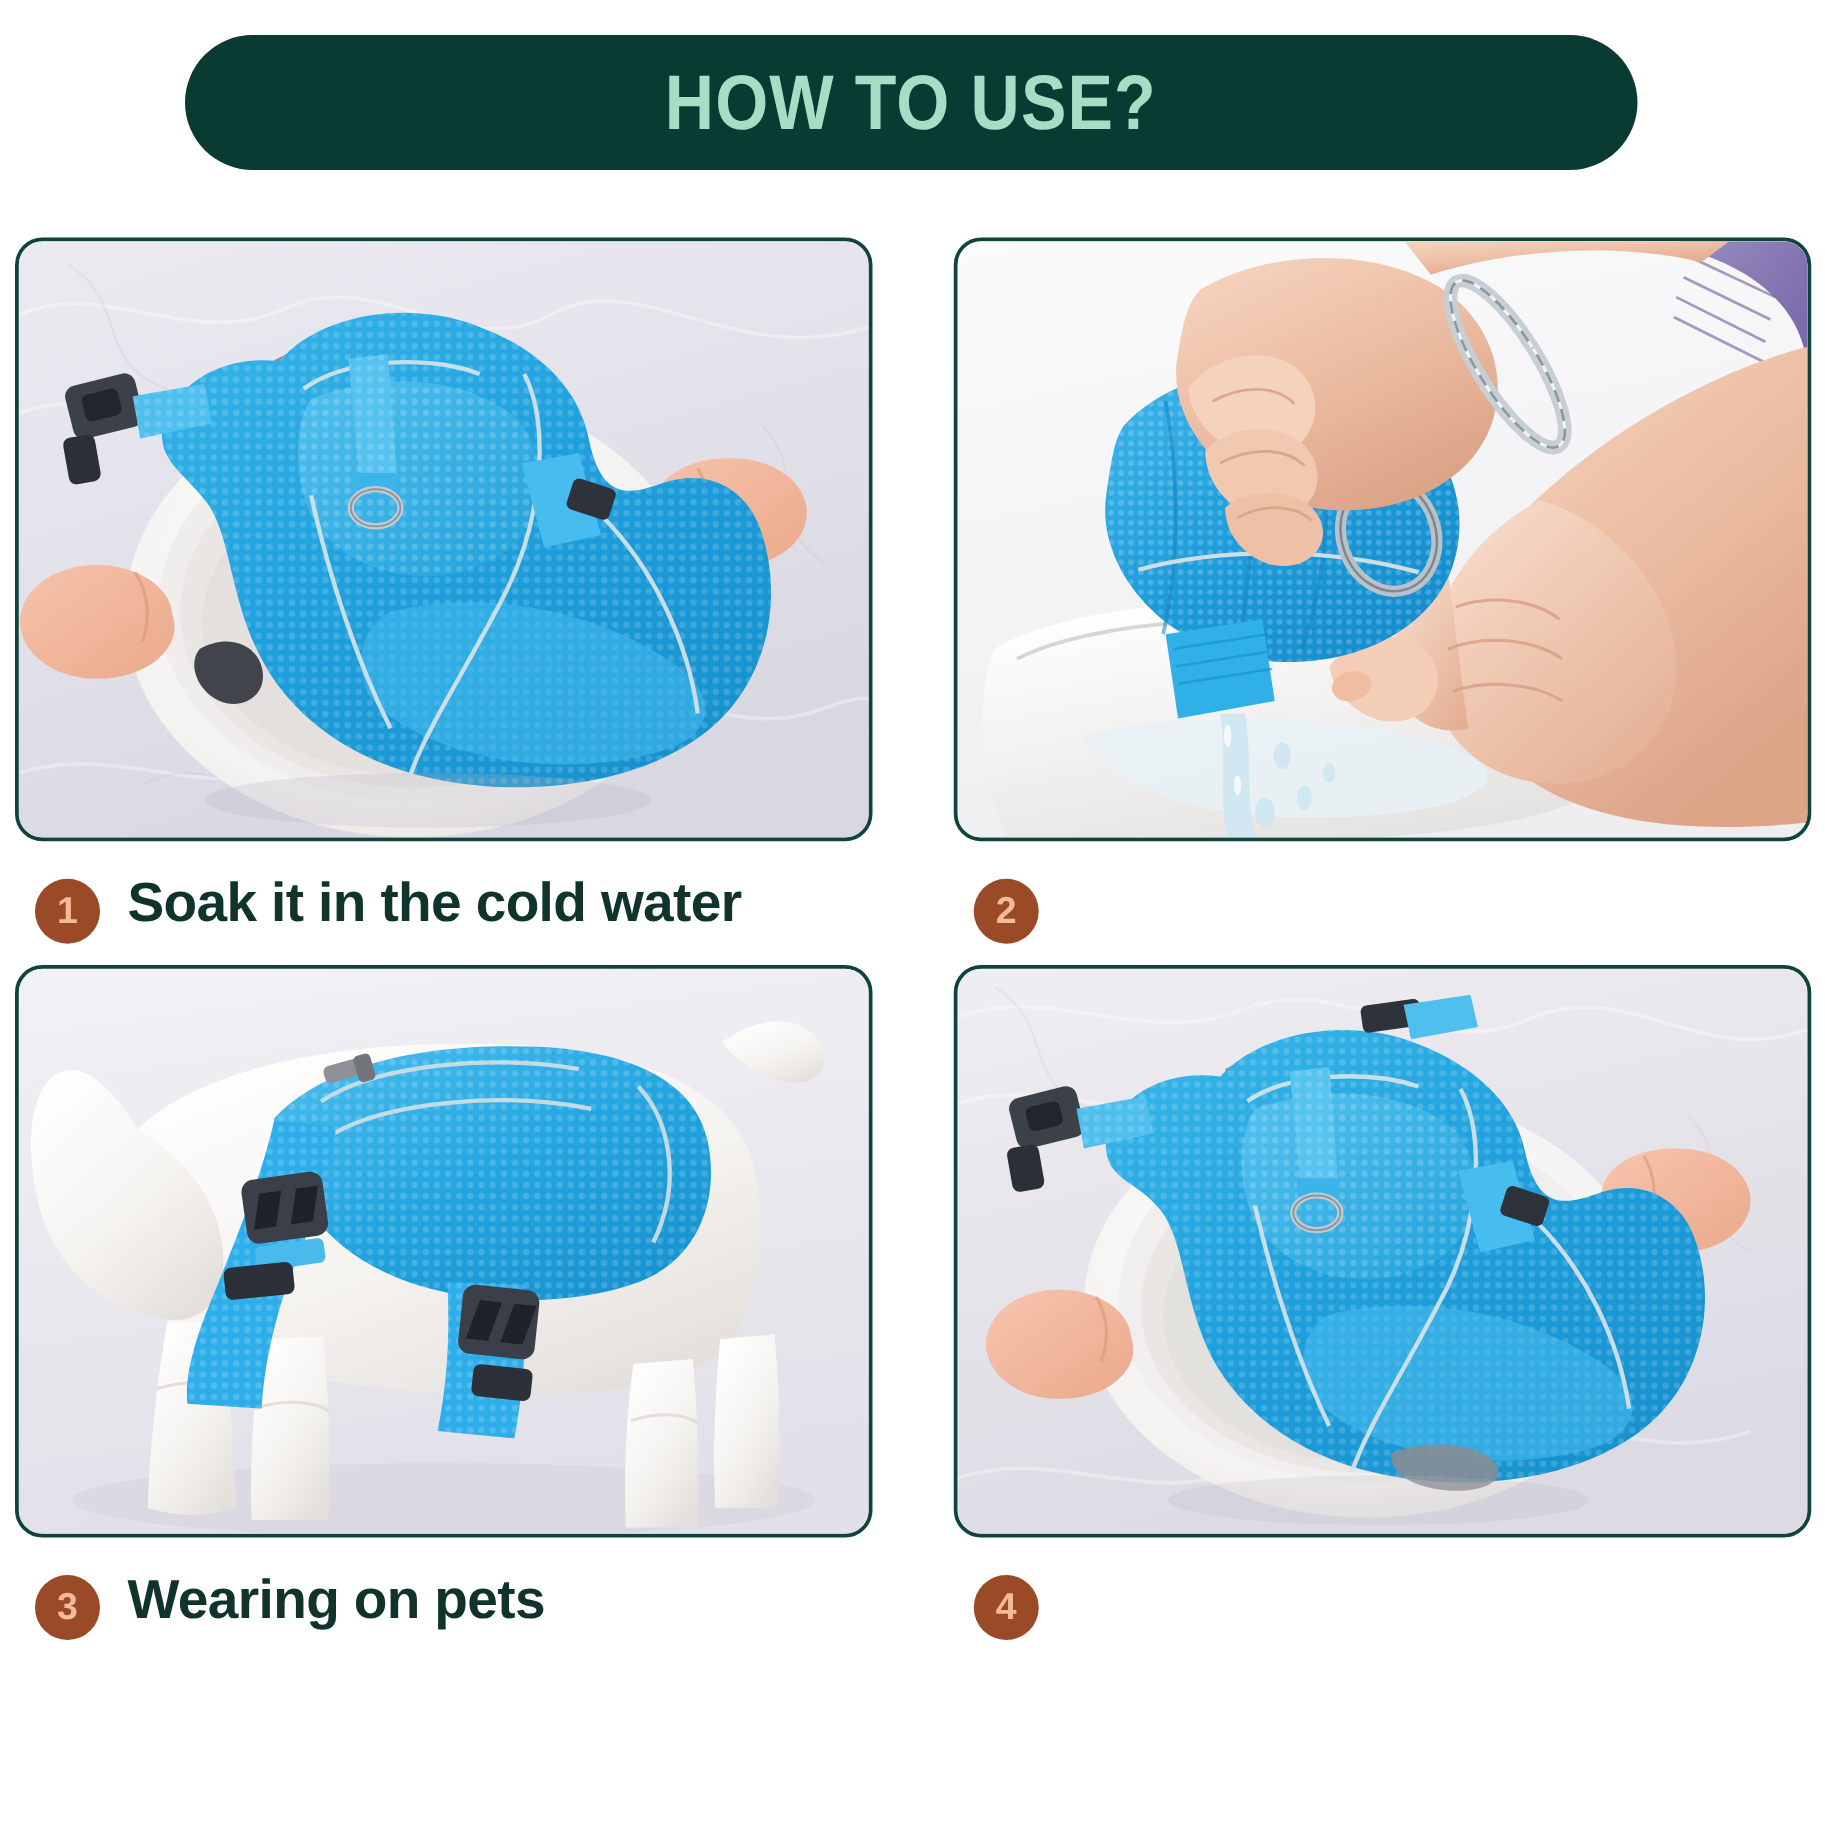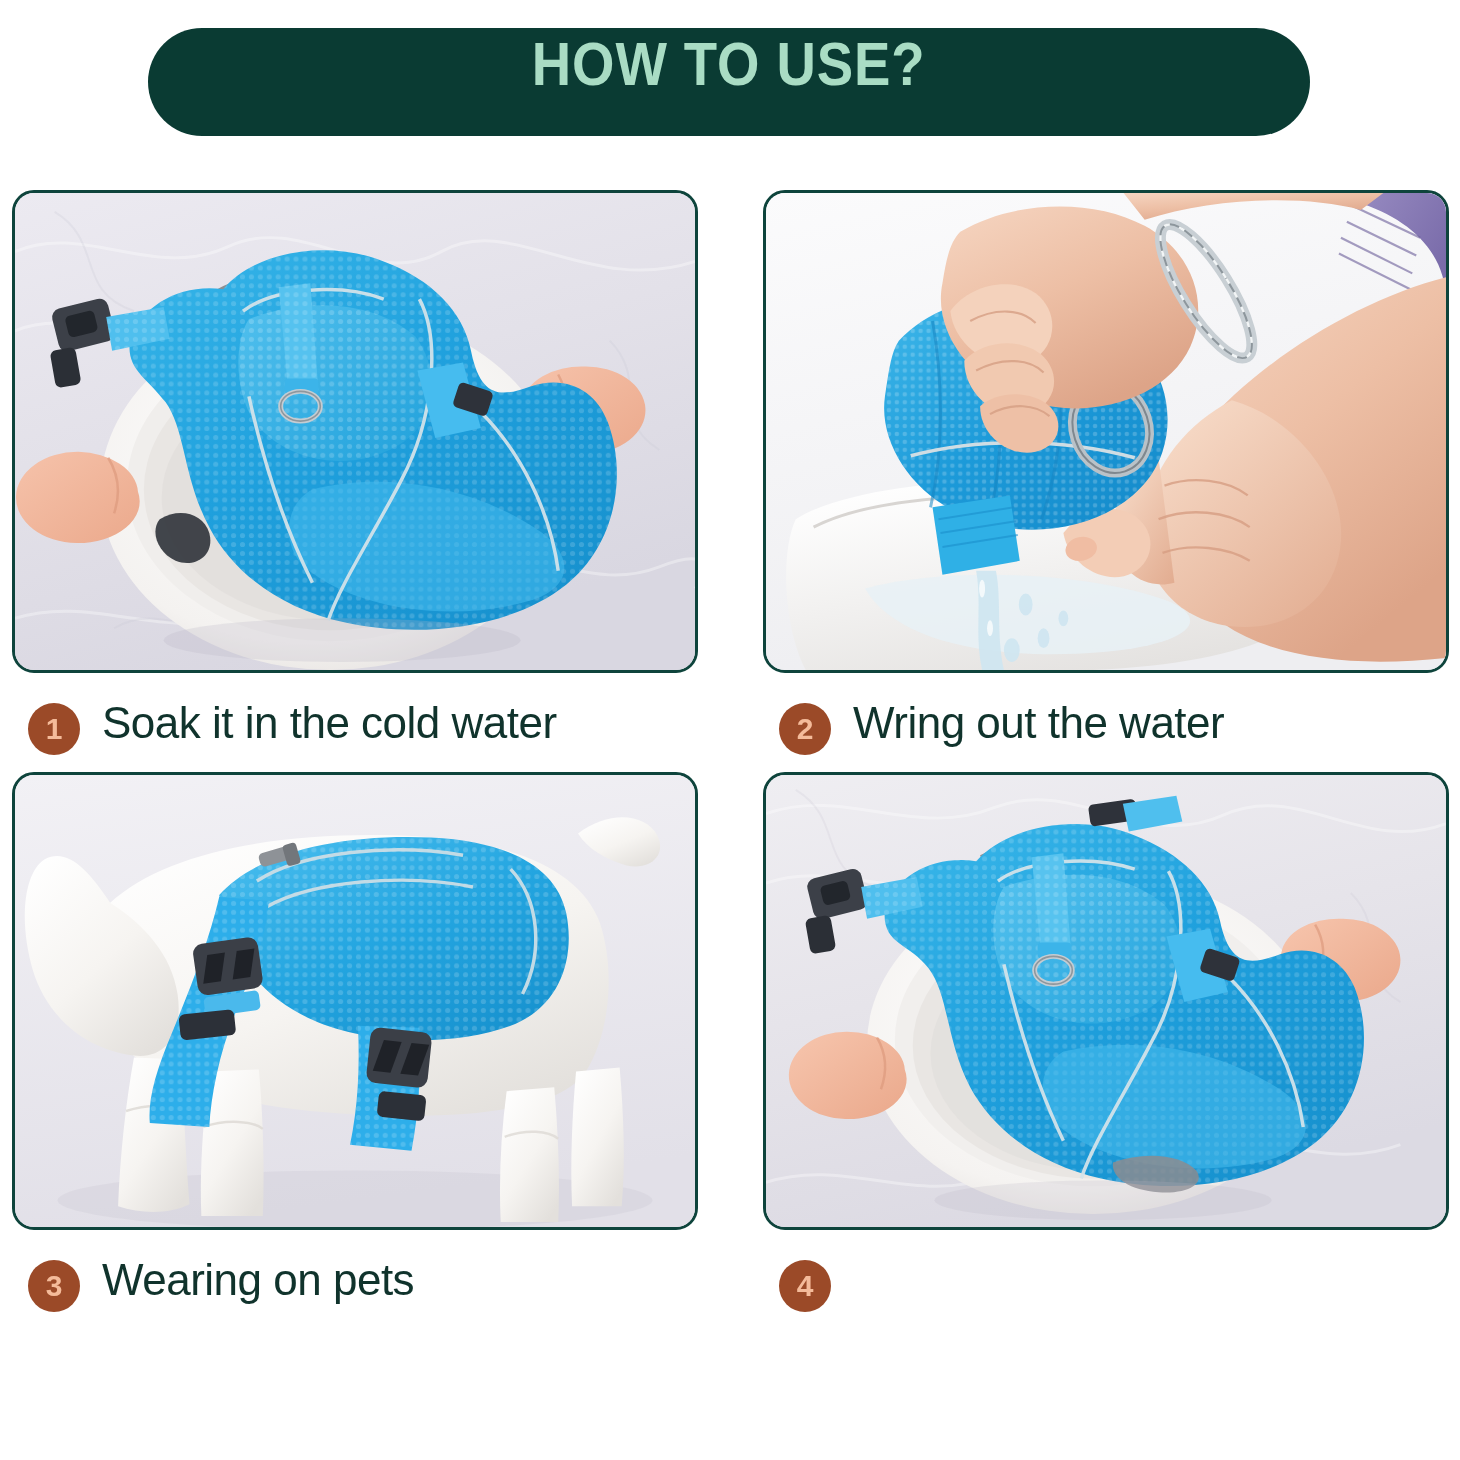--- a/index.html
+++ b/index.html
@@ -18,20 +18,21 @@
   
   .header-banner {
     position: absolute;
     left: 148px;
     top: 28px;
     width: 1162px;
     height: 108px;
     background: #0a3b33;
     border-radius: 54px;
     display: flex;
+    align-items: center;
     justify-content: center;
   }
   .header-title {
     color: #a9dcc4;
     font-size: 62px;
     font-weight: bold;
     letter-spacing: 1px;
     font-family: "Liberation Sans", sans-serif;
     transform: scaleX(0.88);
   }
@@ -85,21 +86,21 @@
     font-size: 30px;
     font-weight: bold;
     display: flex;
     align-items: center;
     justify-content: center;
     margin-top: 6px;
   }
   .caption-text {
     color: #10332c;
     font-size: 44px;
-    font-weight: normal;
+    font-weight: bold;
     line-height: 1.18;
     max-width: 600px;
     letter-spacing: -0.5px;
   }
 
   
   .scene { position: absolute; inset: 0; }
   .scene svg { display: block; width: 100%; height: 100%; }
 </style>
 </head>
@@ -351,21 +352,20 @@
             </g>
             <g fill="#ffffff" opacity="0.75">
               <ellipse cx="218" cy="400" rx="3" ry="9"></ellipse>
               <ellipse cx="226" cy="440" rx="3" ry="8"></ellipse>
             </g>
           </svg>
         </div>
       </div>
       <div class="caption">
         <div class="step-badge">2</div>
-        <div class="caption-text">Wring out the water</div>
       </div>
     </div>
   </div>
 
   <div class="step-row row-2">
 
     <div class="step-cell">
       <div class="photo-frame tall">
         <div class="scene">
           <svg viewBox="0 0 686 458" preserveAspectRatio="xMidYMid slice">

